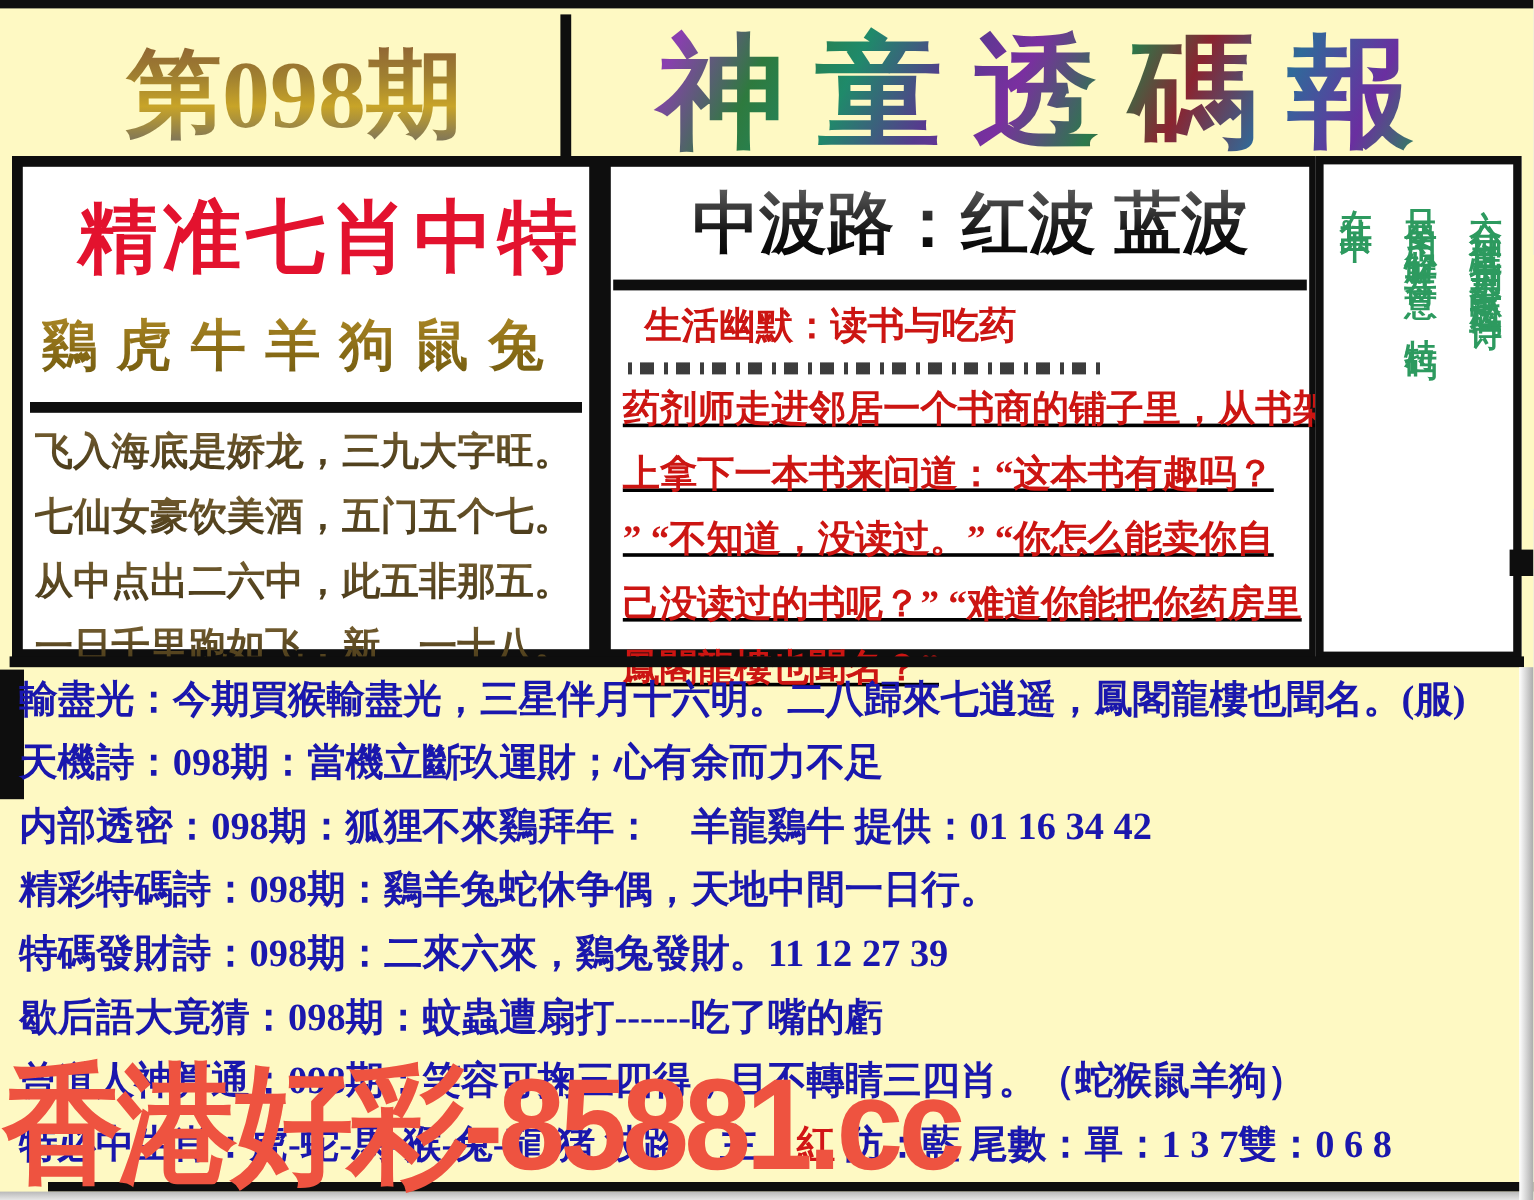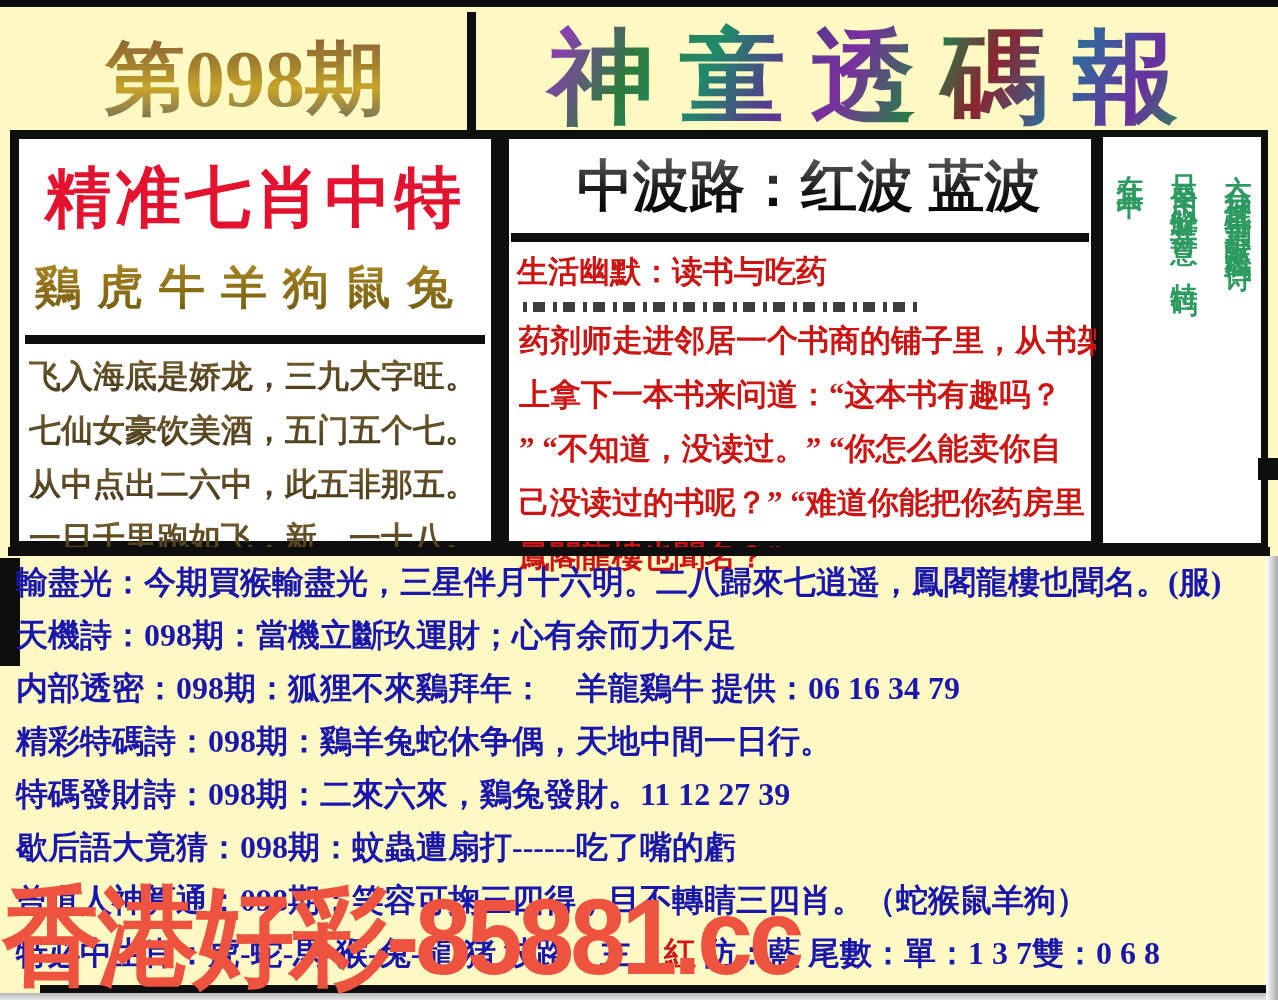--- a/index.html
+++ b/index.html
@@ -13,41 +13,41 @@
   .issue{left:30px;top:26px;width:430px;text-align:center;font-size:80px;font-weight:bold;
          background:linear-gradient(180deg,#8a5a35 0%,#a08030 35%,#c8a428 58%,#77705e 88%);
          -webkit-background-clip:text;background-clip:text;color:transparent;white-space:nowrap;}
   .masthead{left:512px;top:10px;width:700px;text-align:center;font-size:102px;font-weight:900;
          font-family:"Liberation Sans",sans-serif;letter-spacing:24px;transform:scaleX(1.04);transform-origin:left;
          background:linear-gradient(115deg,#5b2d8e 0%,#8a3fb0 8%,#2e7a3e 18%,#1f8a6a 28%,#563a8e 38%,#7a2fa0 46%,#2a7a4a 56%,#8a2430 64%,#2f6a9a 74%,#6a2fa0 84%,#2a8a5a 92%,#5b2d8e 100%);
          -webkit-background-clip:text;background-clip:text;color:transparent;white-space:nowrap;}
 
   
   .left-box{left:10px;top:130px;width:490px;height:420px;border:9px solid #0e0e0e;box-sizing:border-box;background:#fff;}
-  .lb-head{margin:14px 6px 0;text-align:center;font-size:66px;font-weight:bold;letter-spacing:4px;
+  .lb-head{margin:14px 6px 0;text-align:right;font-size:66px;font-weight:bold;letter-spacing:4px;
            color:#e3122e;white-space:nowrap;}
   .lb-zodiac{margin:14px 16px 0 16px;font-size:46px;font-weight:bold;letter-spacing:16px;white-space:nowrap;
            background:linear-gradient(180deg,#b08c28 0%,#8a6c16 55%,#6e5a10 100%);
            -webkit-background-clip:text;background-clip:text;color:transparent;}
   .lb-divider{margin:16px 6px 0;height:9px;background:#0e0e0e;}
   .lb-poem{margin:8px 0 0 10px;font-family:"Liberation Sans",sans-serif;}
   .lb-poem div{font-size:32px;font-weight:bold;line-height:54px;white-space:nowrap;
            background:linear-gradient(180deg,#7c6434 0%,#55441f 55%,#3f3318 100%);
            -webkit-background-clip:text;background-clip:text;color:transparent;font-family:Liberation Mono, monospace;}
 
   .middle-box{left:500px;top:130px;width:600px;height:420px;border:9px solid #0e0e0e;box-sizing:border-box;background:#fff;}
   .mb-head{margin:10px 0 0 12px;font-size:56px;font-weight:900;font-family:"Liberation Sans",sans-serif;
            white-space:nowrap;background:linear-gradient(180deg,#6a6a6a 0%,#111 60%,#000 100%);
            -webkit-background-clip:text;background-clip:text;color:transparent;}
   .flip{display:inline-block;transform:rotate(180deg);}
   .mb-divider{margin:8px 2px 0;height:9px;background:#0e0e0e;}
-  .mb-humor{margin:9px 0 0 8px;font-size:31px;font-weight:bold;color:#cc1512;white-space:nowrap;}
+  .mb-humor{margin:9px 0 0 28px;font-size:31px;font-weight:bold;color:#cc1512;white-space:nowrap;}
   .print-artifact{margin:9px 0 0 14px;width:400px;height:10px;opacity:.85;
            background:repeating-linear-gradient(90deg,#1a1a1a 0 4px,transparent 4px 10px,#1a1a1a 10px 22px,transparent 22px 30px);}
-  .mb-joke{margin:2px 0 0 10px;}
+  .mb-joke{margin:2px 0 0 10px;text-decoration:underline;}
   .mb-joke div{font-size:31px;font-weight:bold;color:#cc1512;line-height:54px;white-space:nowrap;}
 
   .right-box{left:1096px;top:130px;width:172px;height:420px;border:7px solid #0e0e0e;box-sizing:border-box;background:#fff;}
   .rb-text{writing-mode:vertical-rl;height:100%;box-sizing:border-box;padding:16px 8px 0 0;
            font-size:27px;font-weight:bold;color:#2d9a5f;letter-spacing:9px;line-height:54px;
            font-family:"Liberation Sans",sans-serif;}
   .rb-notch{left:1258px;top:458px;width:20px;height:22px;background:#0e0e0e;}
 
   
   .band{left:8px;top:547px;width:1262px;height:9px;background:#0e0e0e;}
@@ -107,21 +107,21 @@
     </div>
   </div>
   <div class="abs rb-notch"></div>
 
   <div class="abs band"></div>
   <div class="abs left-bar"></div>
 
   <div class="abs bottom-sec">
     <div class="bl">輸盡光：今期買猴輸盡光，三星伴月十六明。二八歸來七逍遥，鳳閣龍樓也聞名。(服)</div>
     <div class="bl">天機詩：098期：當機立斷玖運財；心有余而力不足</div>
-    <div class="bl">内部透密：098期：狐狸不來鷄拜年：　羊龍鷄牛 提供：06 16 34 79</div>
+    <div class="bl">内部透密：098期：狐狸不來鷄拜年：　羊龍鷄牛 提供：01 16 34 42</div>
     <div class="bl">精彩特碼詩：098期：鷄羊兔蛇休争偶，天地中間一日行。</div>
     <div class="bl">特碼發財詩：098期：二來六來，鷄兔發財。11 12 27 39</div>
     <div class="bl">歇后語大竟猜：098期：蚊蟲遭扇打------吃了嘴的虧</div>
     <div class="bl">曾道人神算通：098期：笑容可掬三四得，目不轉睛三四肖。（蛇猴鼠羊狗）</div>
     <div class="bl"><span>特必中生肖：虎-蛇-馬-猴-兔-龍-猪 波路：主：</span><span class="red-word">紅</span><span> 防：</span><span class="blue-word">藍</span><span> 尾數：單：1 3 7雙：0 6 8</span></div>
   </div>
 
   <div class="abs watermark">香港好彩-85881.cc</div>
 
   <div class="abs bottom-black-line"></div>

